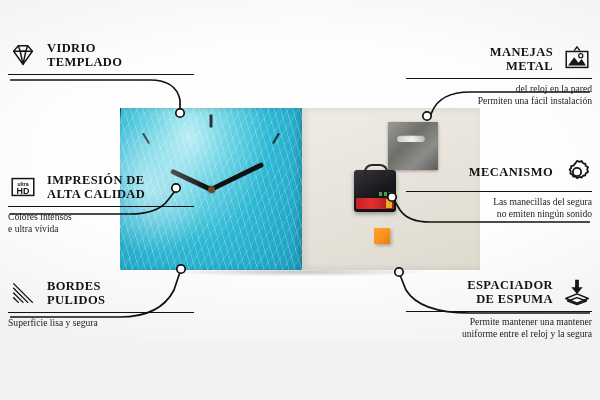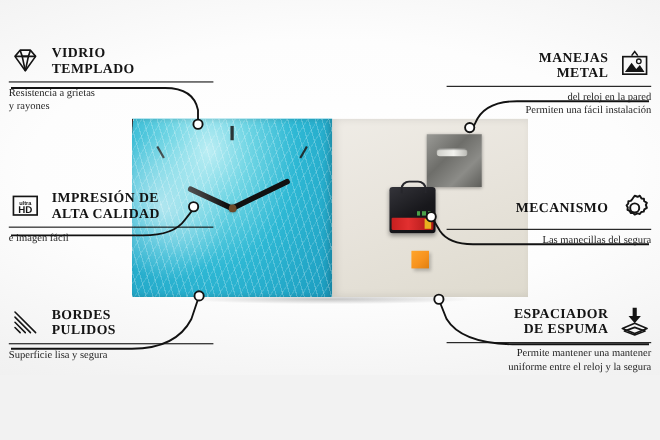--- a/index.html
+++ b/index.html
@@ -164,41 +164,38 @@
             <path d="M21 6 L19 12 L16 26"></path>
           <path d="M13 12 H19"></path>
         </g>
       </svg>
       <div>
         <div class="title">VIDRIO</div>
         <div class="title">TEMPLADO</div>
       </div>
     </div>
     <div class="rule"></div>
-    <div class="desc">
-      <div>Resistencia a grietas</div>
-      <div>y rayones</div>
-    </div>
   </div>
 
   <div class="callout left" style="top:172px">
     <div class="head">
       <svg class="icon" viewBox="0 0 32 32">
         <rect x="4.5" y="7" width="23" height="18" fill="none" stroke="#151515" stroke-width="1.6"></rect>
         <text x="16" y="15" font-family="Liberation Sans, sans-serif" font-size="5.5" font-weight="700" text-anchor="middle" fill="#151515">ultra</text>
         <text x="16" y="23" font-family="Liberation Sans, sans-serif" font-size="9.5" font-weight="700" text-anchor="middle" fill="#151515">HD</text>
       </svg>
       <div>
         <div class="title">IMPRESIÓN DE</div>
         <div class="title">ALTA CALIDAD</div>
       </div>
     </div>
     <div class="rule"></div>
     <div class="desc">
-      <div>e imagen fácil</div>
+      <div>Colores intensos</div>
+      <div>e ultra vívida</div>
     </div>
   </div>
 
   <div class="callout left" style="top:278px">
     <div class="head">
       <svg class="icon" viewBox="0 0 32 32">
         <g stroke="#151515" stroke-width="1.5" stroke-linecap="round">
           <path d="M6 6 L26 26"></path>
             <path d="M6 11 L21 26"></path>
             <path d="M6 16 L16 26"></path>
@@ -230,35 +227,36 @@
         <div class="title">METAL</div>
       </div>
     </div>
     <div class="rule"></div>
     <div class="desc">
       <div>del reloj en la pared</div>
       <div>Permiten una fácil instalación</div>
     </div>
   </div>
 
-  <div class="callout right" style="top:174px">
+  <div class="callout right" style="top:157px">
     <div class="head">
       <svg class="icon" viewBox="0 0 32 32">
         <g fill="none" stroke="#151515" stroke-width="1.9" stroke-linejoin="round">
           <path d="M16 4.2 l2.9 1.0 2.1-1.0 1.6 2.6 2.3 .3 .3 2.3 2.6 1.6 -1.0 2.1 1.0 2.9 -2.4 1.4 -.7 2.2 -2.3 .4 -1.4 1.9 -2.2-.6 -2.8 1.2 -1.6-1.7 -2.3 .1 -1.0-2.1 -2.1-1.0 .3-2.3 -1.2-2.0 1.6-1.7 .2-2.3 2.3-.3 1.5-1.8Z"></path>
           <circle cx="16" cy="16" r="4.4"></circle>
         </g>
       </svg>
       <div>
         <div class="title">MECANISMO</div>
       </div>
     </div>
     <div class="rule"></div>
     <div class="desc">
       <div>Las manecillas del segura</div>
+      <div>no emiten ningún sonido</div>
     </div>
   </div>
 
   <div class="callout right" style="top:277px">
     <div class="head">
       <svg class="icon" viewBox="0 0 32 32">
         <path d="M14 3 h4 v8 h4 l-6 7 -6-7 h4 Z" fill="#151515"></path>
         <path d="M16 18 L28 23 L16 28 L4 23 Z" fill="none" stroke="#151515" stroke-width="1.6" stroke-linejoin="round"></path>
         <path d="M16 22 L26 25.6 L16 29.4 L6 25.6 Z" fill="none" stroke="#151515" stroke-width="1.6" stroke-linejoin="round"></path>
       </svg>

